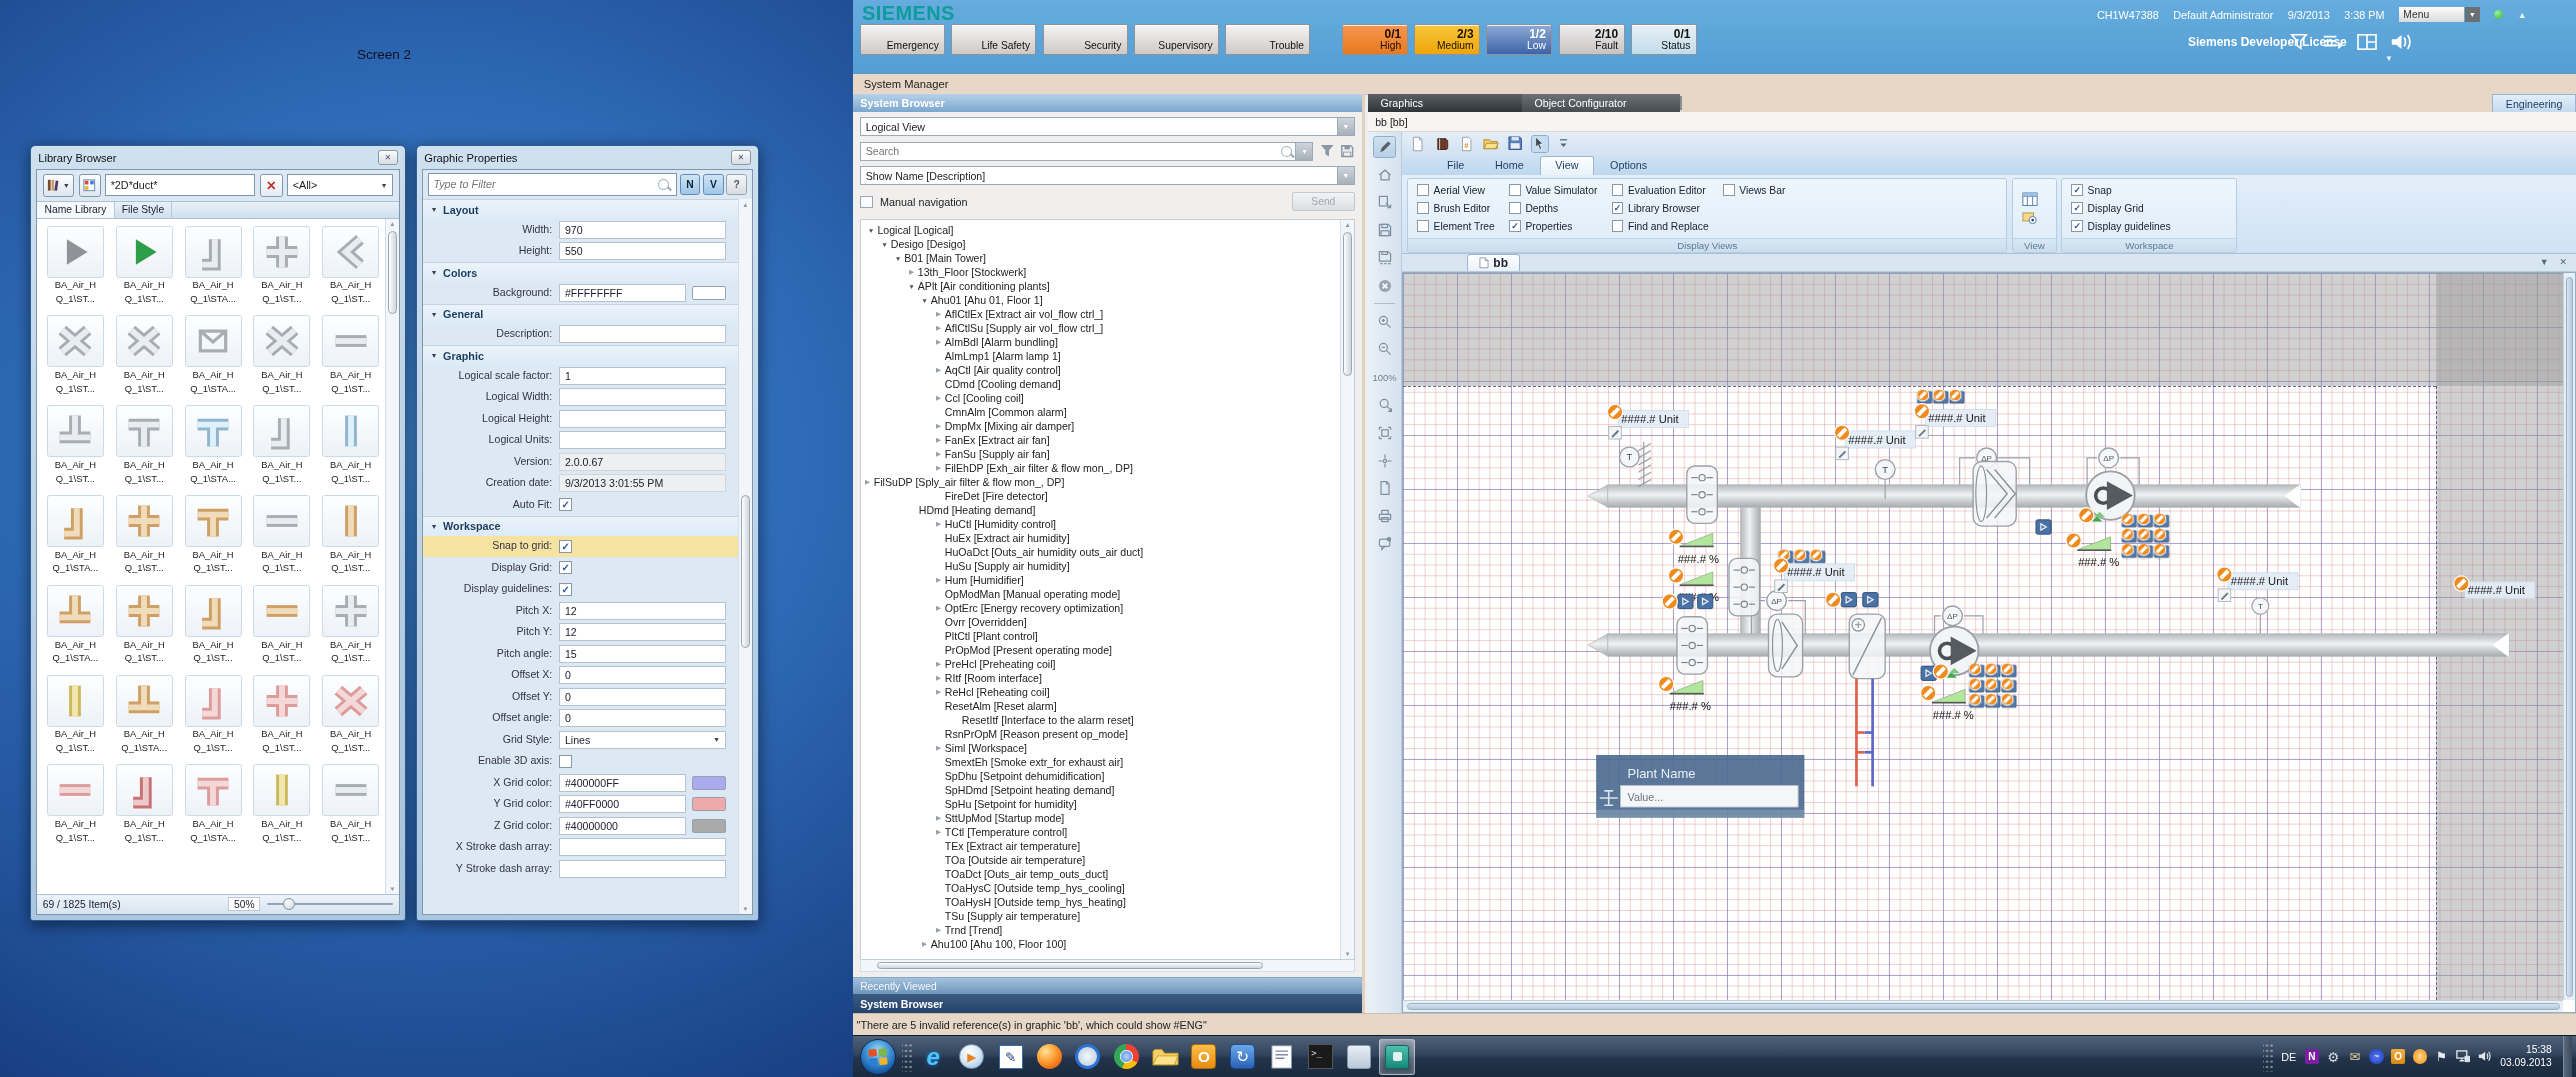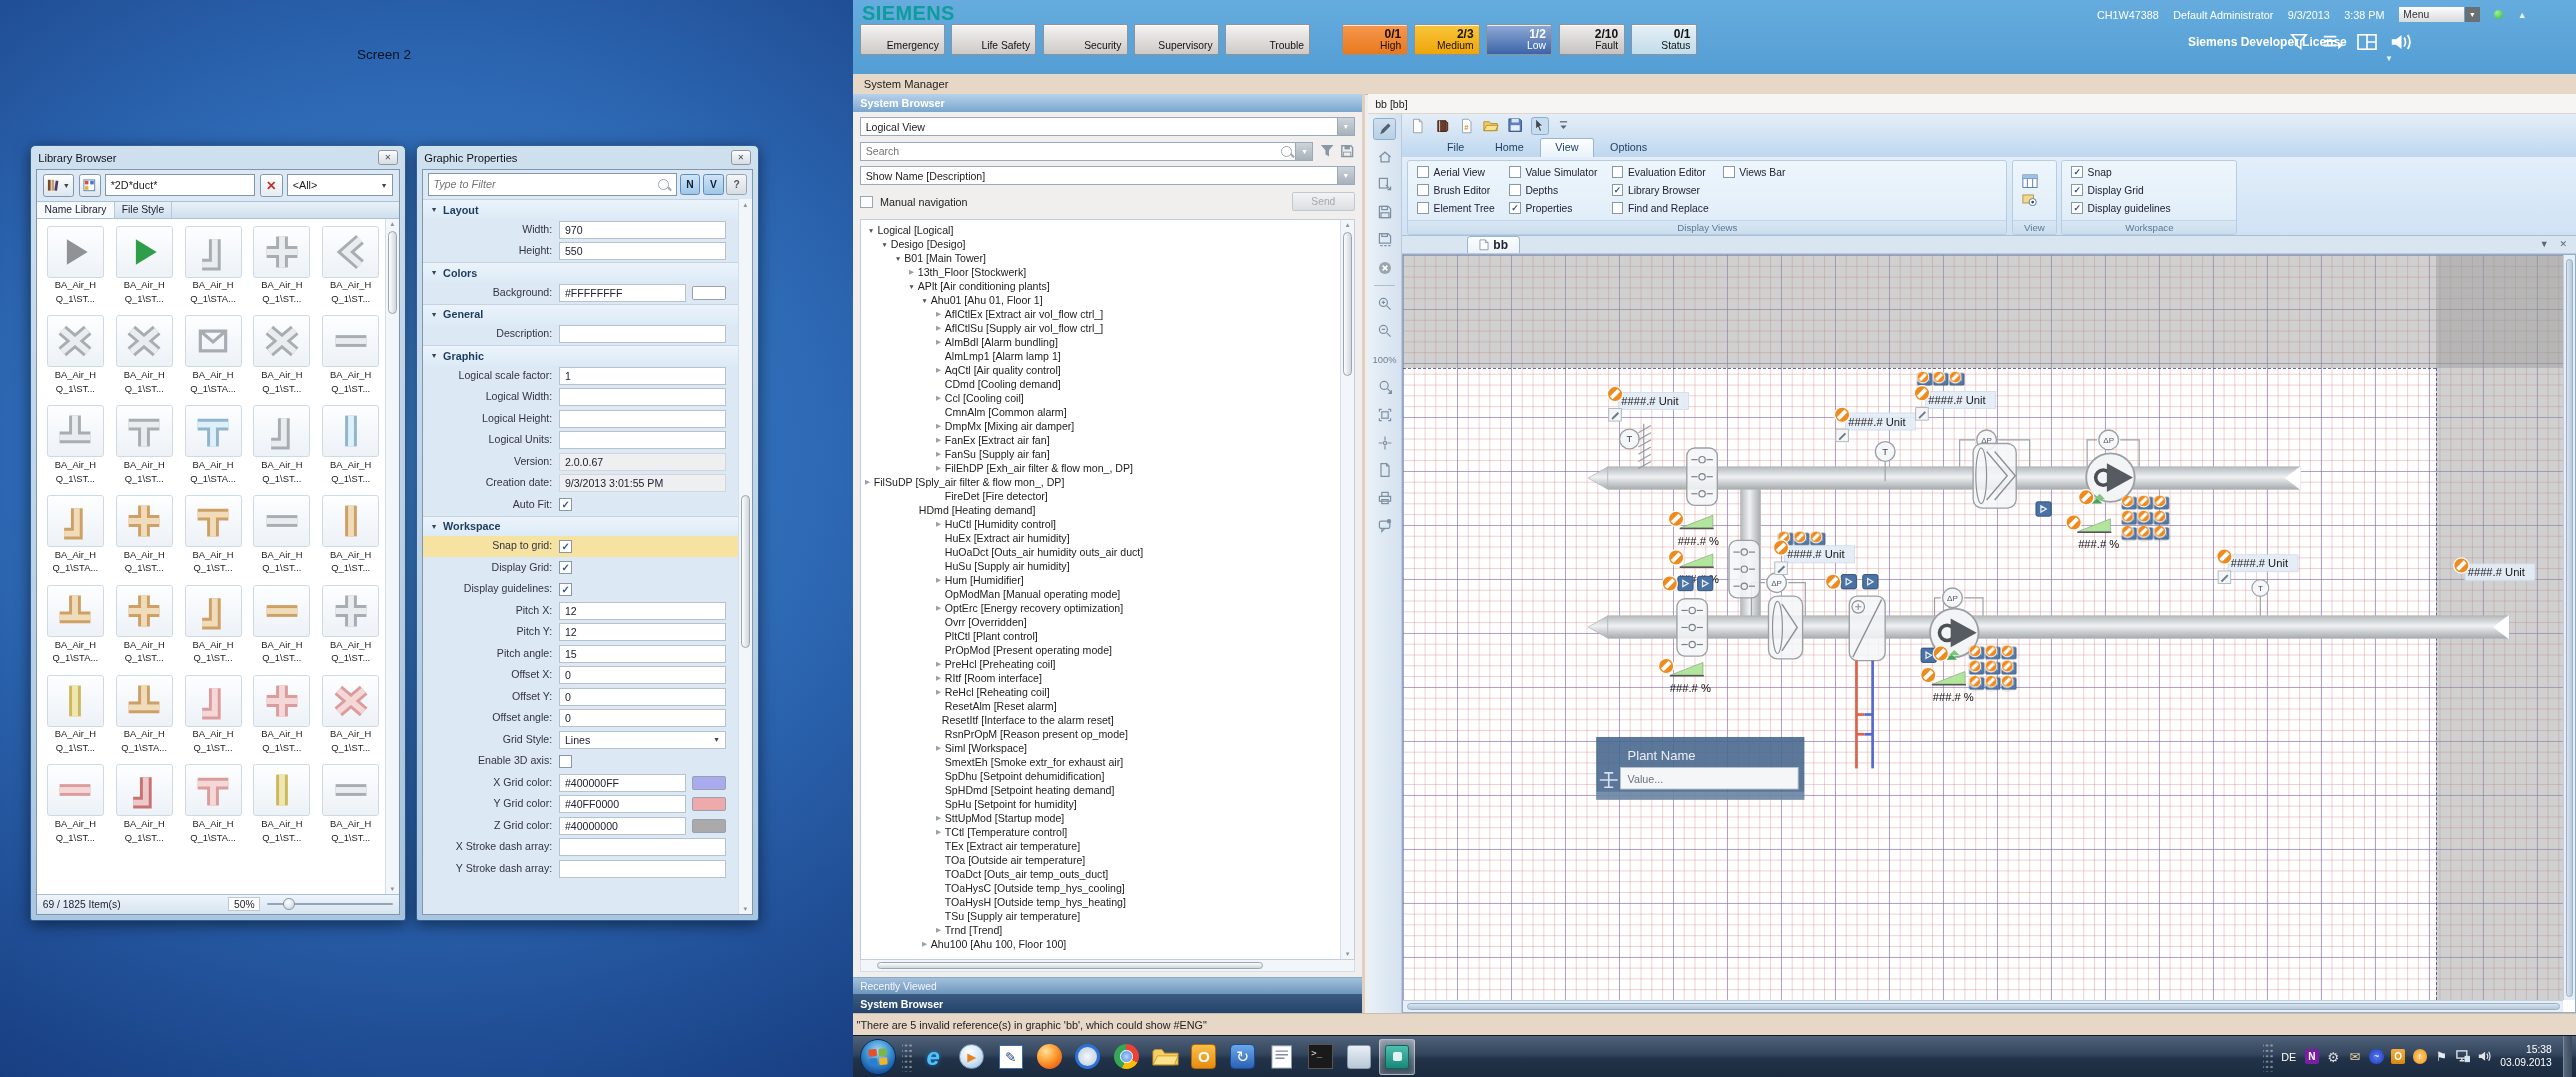--- a/index.html
+++ b/index.html
@@ -1077,21 +1077,21 @@
               <span class="tlabel">RItf [Room interface]</span>
             </div>
             <div class="trow" style="padding-left: 71px;">
               <span class="tarrow c">▶</span>
               <span class="tlabel">ReHcl [Reheating coil]</span>
             </div>
             <div class="trow" style="padding-left: 71px;">
               <span class="tarrow n"></span>
               <span class="tlabel">ResetAlm [Reset alarm]</span>
             </div>
-            <div class="trow" style="padding-left: 68px;">
+            <div class="trow" style="padding-left: 88px;">
               <span class="tarrow n"></span>
               <span class="tlabel">ResetItf [Interface to the alarm reset]</span>
             </div>
             <div class="trow" style="padding-left: 71px;">
               <span class="tarrow n"></span>
               <span class="tlabel">RsnPrOpM [Reason present op_mode]</span>
             </div>
             <div class="trow" style="padding-left: 71px;">
               <span class="tarrow c">▶</span>
               <span class="tlabel">Siml [Workspace]</span>
@@ -1164,20 +1164,26 @@
         </div>
       <div class="sb-recent">Recently Viewed</div>
       <div class="sb-bottom">System Browser</div>
     </div>
 
     <div class="status-msg">
       <span>"There are 5 invalid reference(s) in graphic 'bb', which could show #ENG"</span>
     </div>
 
     <div class="gfx-panel">
+      <div class="gfx-tabs">
+        <div class="gtab g1">Graphics</div>
+        <div class="gtab g2">Object Configurator</div>
+        <div class="gtab-div"></div>
+        <div class="gtab eng">Engineering</div>
+      </div>
       <div class="gfx-crumb">bb [bb]</div>
       <div class="gfx-body">
         <div class="vtools">
           <div class="vt pressed">
               <svg width="16" height="16" viewBox="0 0 20 20">
                 <path d="M4 17 L6 11 L14 3 L17 6 L9 14 Z" fill="#55606c"></path>
               </svg>
             </div>
           <div class="vt">
               <svg width="16" height="16" viewBox="0 0 20 20" fill="none" stroke="currentColor" stroke-width="1.6">

